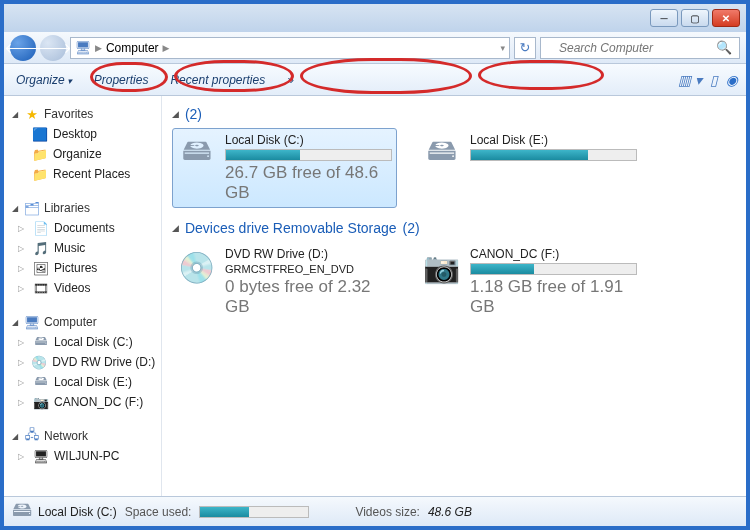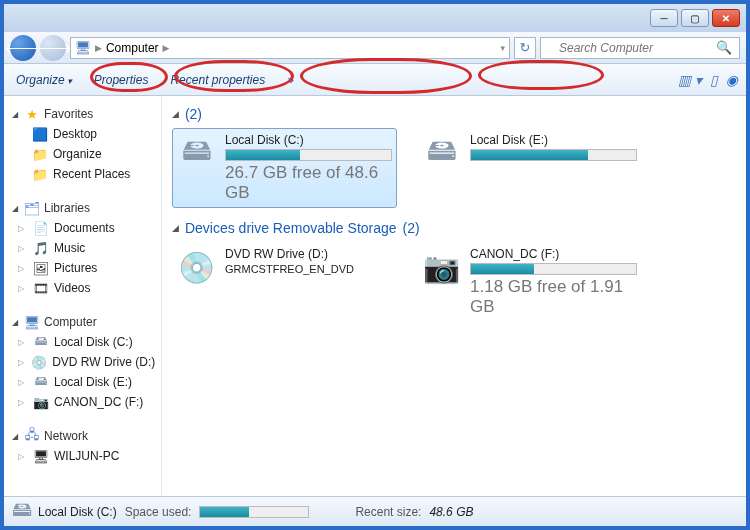--- a/index.html
+++ b/index.html
@@ -217,20 +217,21 @@
         <span class="tri">◢</span>
         <span>Devices drive Removable Storage</span> 
         <span>(2)</span>
       </div>
     <div class="drives">
       <div class="drive">
         <div class="dicon">💿</div>
         <div class="dbody">
           <div class="dname">DVD RW Drive (D:)</div>
           <div class="dname" style="font-size:11px;">GRMCSTFREO_EN_DVD</div>
+          <div class="dinfo">0 bytes free of 2.32 GB</div>
         </div>
       </div>
       <div class="drive">
         <div class="dicon" style="color:#2a6dc8;">📷</div>
         <div class="dbody">
           <div class="dname">CANON_DC (F:)</div>
           <div class="bar">
               <div class="barfill" style="width:38%"></div>
             </div>
           <div class="dinfo">1.18 GB free of 1.91 GB</div>
@@ -241,15 +242,15 @@
 </div>
 
 <div class="statusbar">
   <span class="ico harddisk" style="font-size:20px;">🖴</span>
   <span style="color:#222;">Local Disk (C:)</span>
   <span>Space used:</span>
   <div class="sbar">
       <div class="sbarfill"></div>
     </div>
   <span style="width:30px;"></span>
-  <span>Recent size:</span>
+  <span>Videos size:</span>
   <span style="color:#222;font-style:italic;">48.6 GB</span>
 </div>
 
 </body></html>

